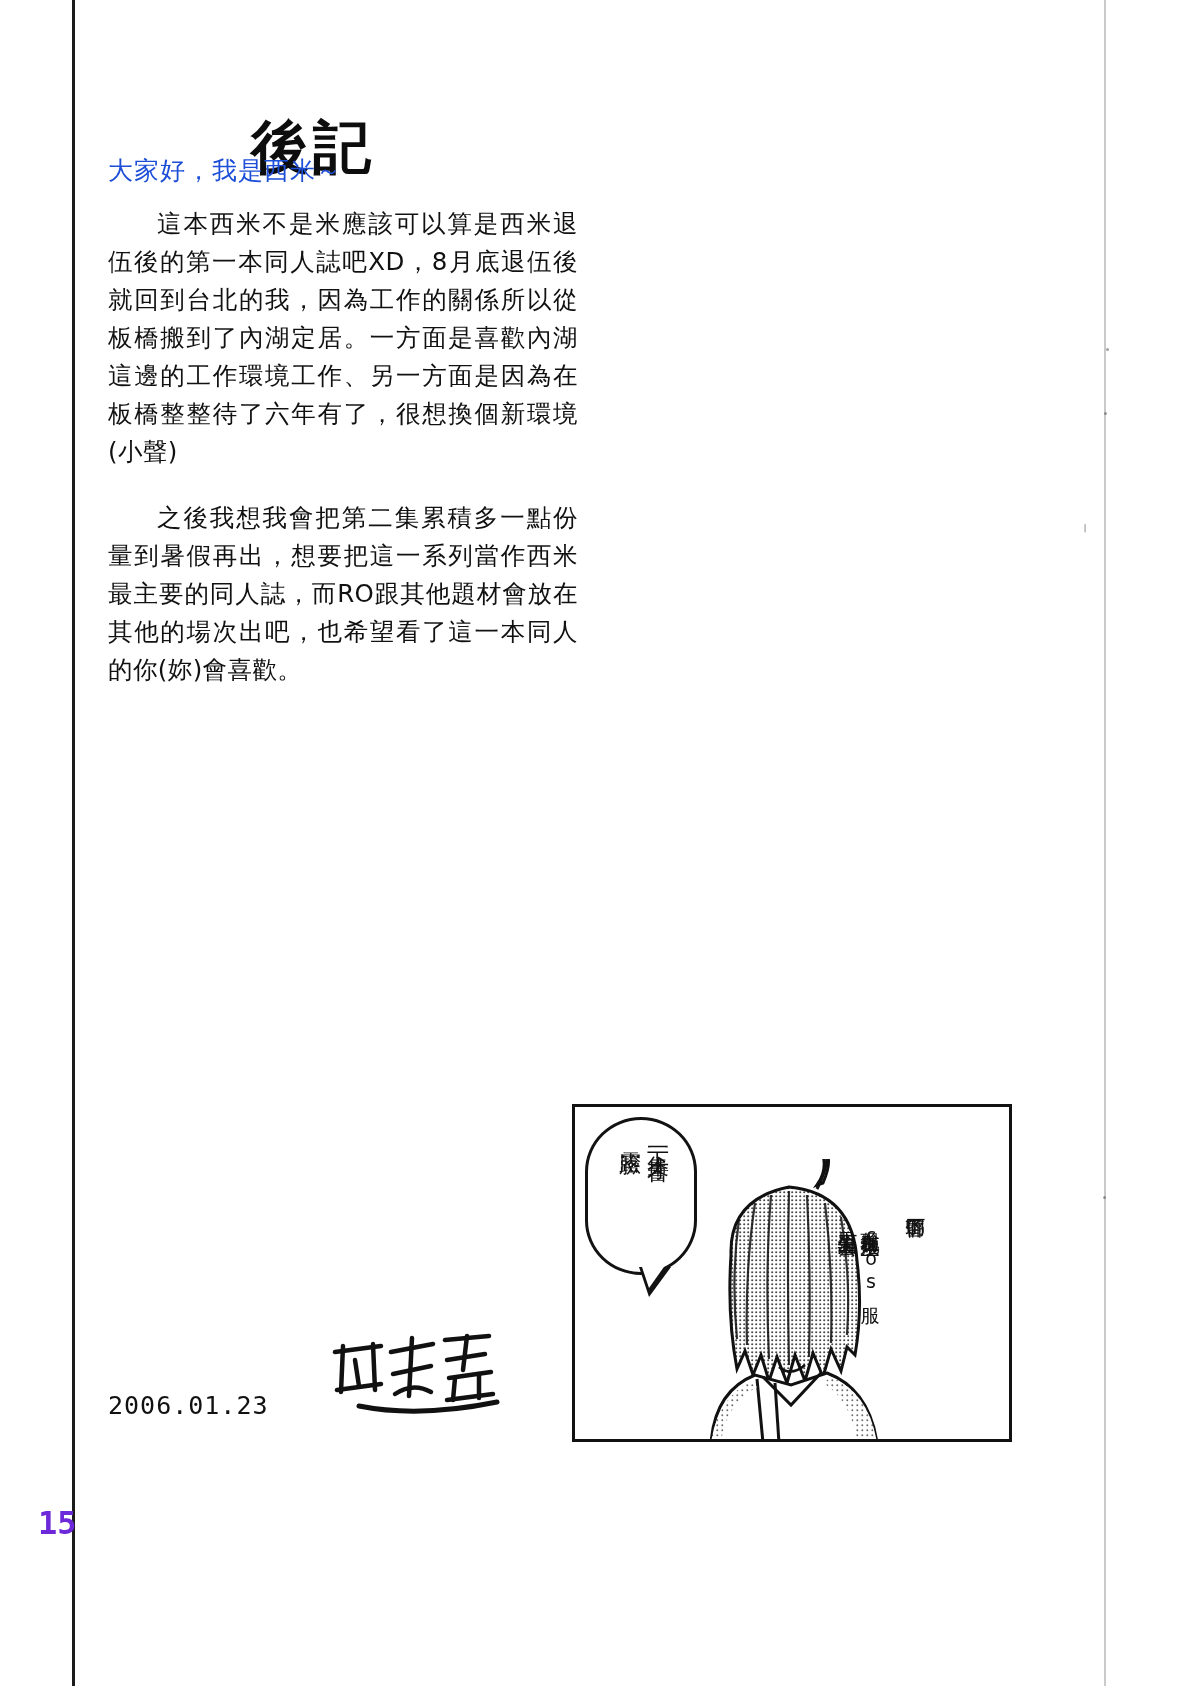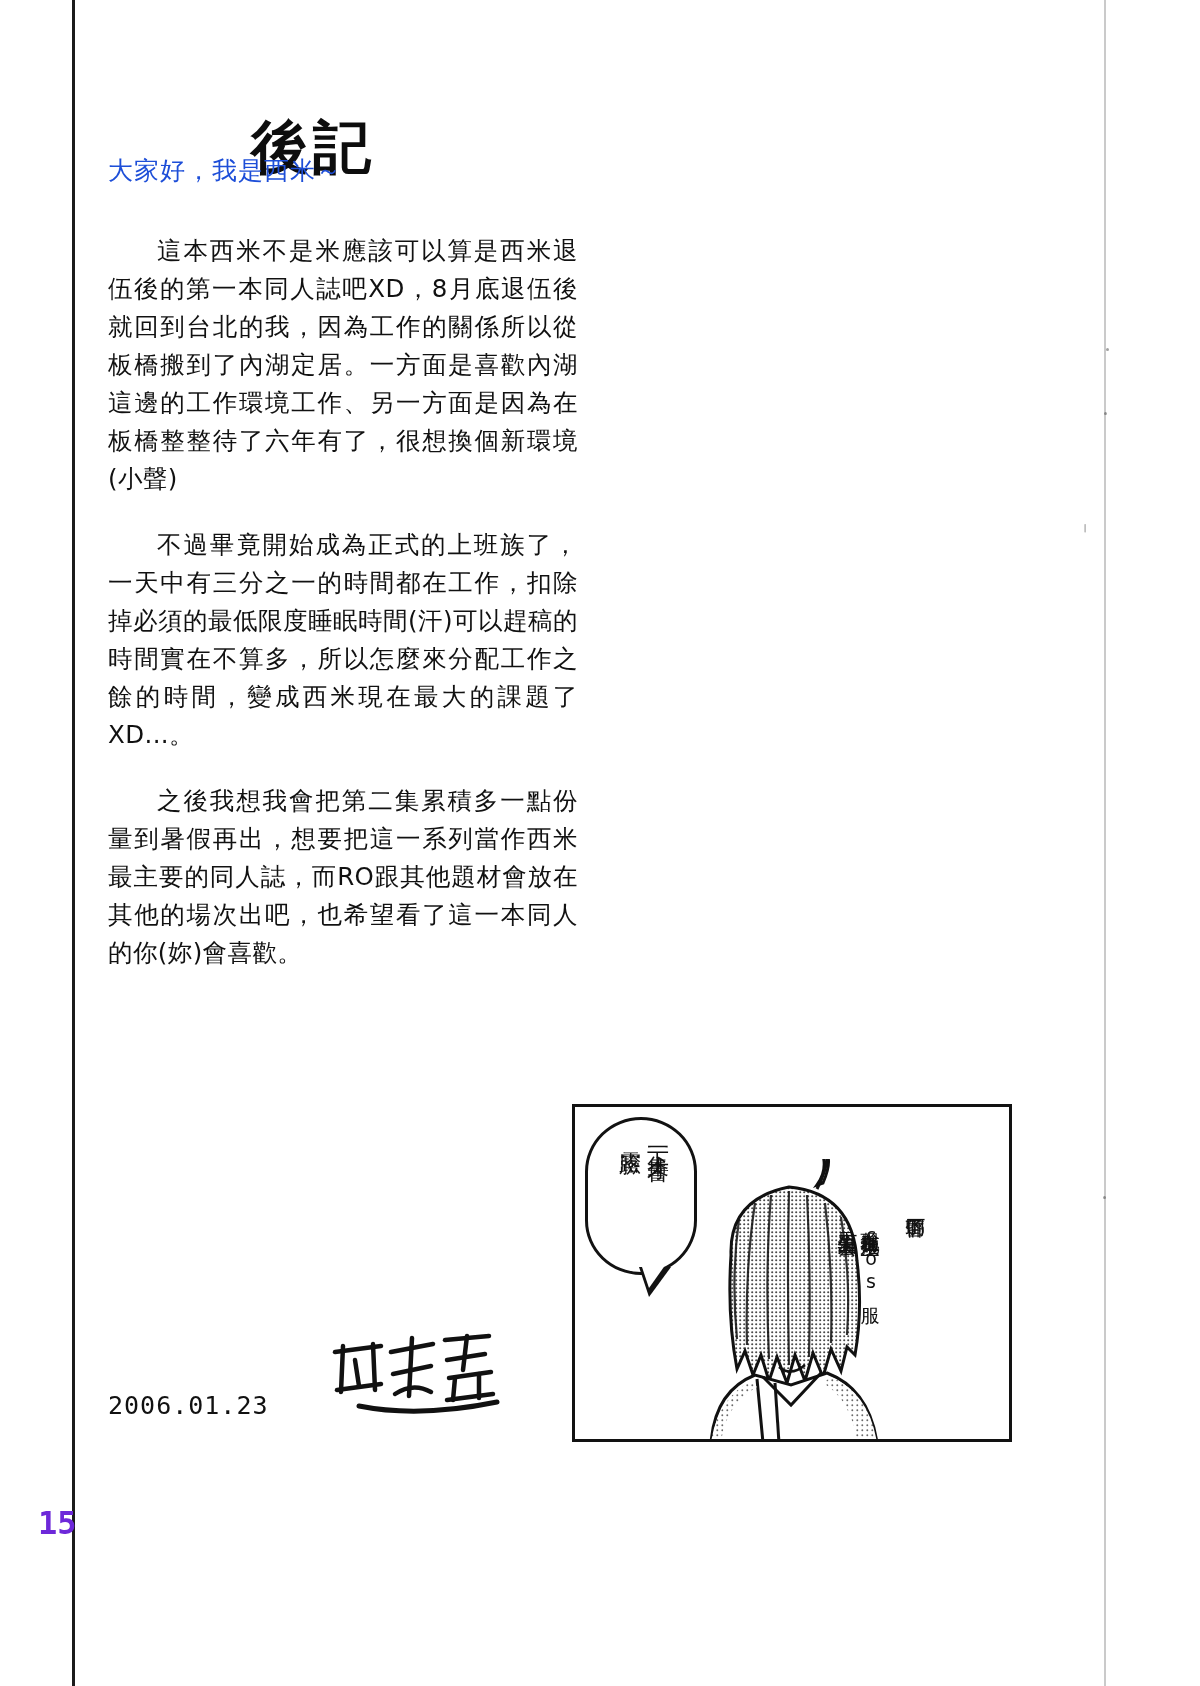--- a/index.html
+++ b/index.html
@@ -55,21 +55,20 @@
   }
   .body-col {
     position: absolute;
     left: 108px;
     width: 470px;
     font-size: 24.5px;
     line-height: 38px;
     color: #111;
     letter-spacing: 0.4px;
     text-align: justify;
-    margin-top: 27px;
   }
   .body-col p {
     margin: 0 0 28px 0;
     text-indent: 2em;
   }
   #para-block { top: 205px; }
 
   .signature-row {
     position: absolute;
     left: 108px;
@@ -219,21 +218,20 @@
   <div class="margin-fleck" style="left:1103px; top:1196px;"></div>
 
   <div class="side-note">・・・・・・・・</div>
 
   <h1 class="title">後記</h1>
 
   <div class="greeting">大家好，我是西米～</div>
 
   <div class="body-col" id="para-block">
     <p>這本西米不是米應該可以算是西米退伍後的第一本同人誌吧XD，8月底退伍後就回到台北的我，因為工作的關係所以從板橋搬到了內湖定居。一方面是喜歡內湖這邊的工作環境工作、另一方面是因為在板橋整整待了六年有了，很想換個新環境(小聲)</p>
-    <p>不過畢竟開始成為正式的上班族了，一天中有三分之一的時間都在工作，扣除掉必須的最低限度睡眠時間(汗)可以趕稿的時間實在不算多，所以怎麼來分配工作之餘的時間，變成西米現在最大的課題了XD...。</p>
     <p>之後我想我會把第二集累積多一點份量到暑假再出，想要把這一系列當作西米最主要的同人誌，而RO跟其他題材會放在其他的場次出吧，也希望看了這一本同人的你(妳)會喜歡。</p>
   </div>
 
   <div class="signature-row">
     <div class="date">2006.01.23</div>
     <div class="sign-mark">
       <svg viewBox="0 0 175 90" width="175" height="90">
         <g fill="none" stroke="#111" stroke-width="4.5" stroke-linecap="round">
           <path d="M6 22 L52 16"></path>
           <path d="M14 16 L12 62"></path>

